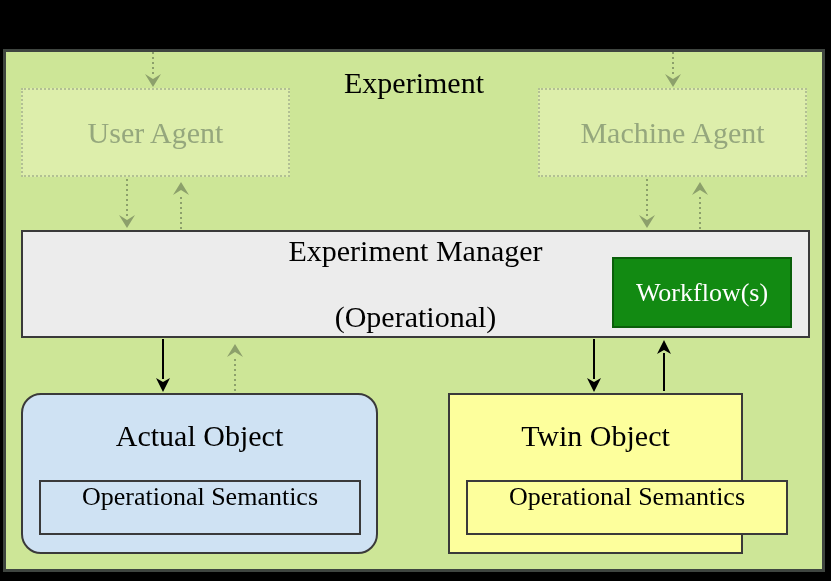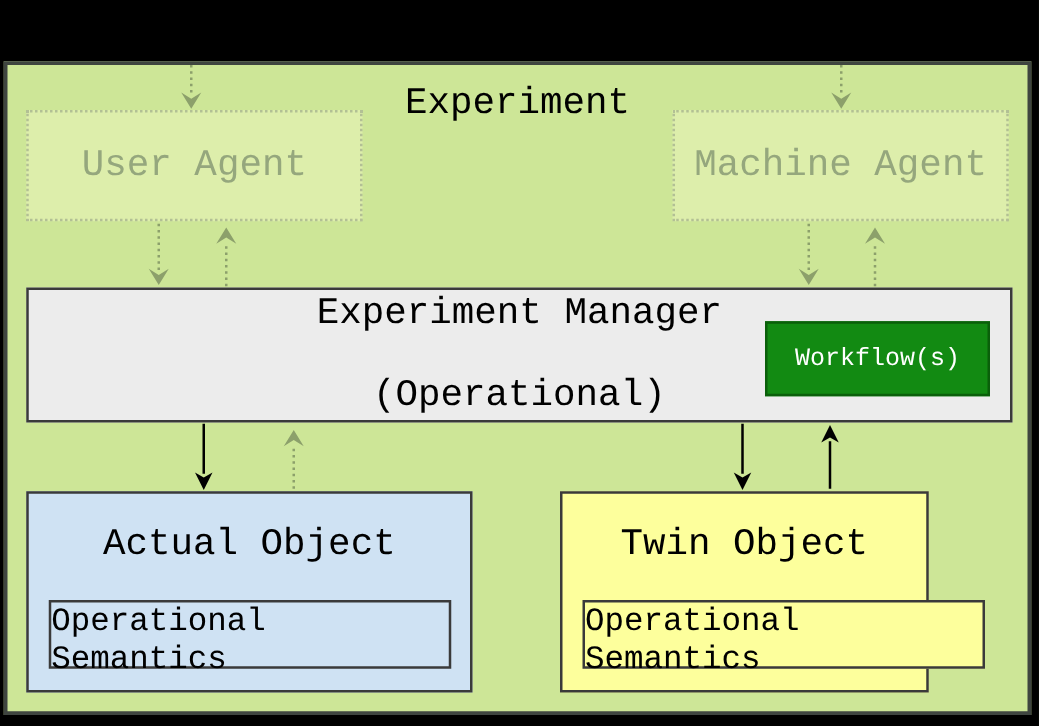--- a/index.html
+++ b/index.html
@@ -1,19 +1,19 @@
 <!DOCTYPE html>
 <html style="--canvas-bg: #000000; --panel-bg: #cde697; --panel-border: #3f4540; --agent-fill: rgba(255,255,215,0.32); --agent-border: #b2c094; --agent-text: #95a77d; --manager-fill: #ececec; --box-border: #3a3a3a; --workflow-fill: #128a12; --workflow-border: #0a5f0a; --workflow-text: #ffffff; --actual-fill: #cfe2f3; --twin-fill: #fdff9c; --solid-arrow: #000000; --dotted-arrow: #8ca06b;"><head>
 <meta charset="utf-8">
 <style>
   html,body{margin:0;padding:0;background:var(--canvas-bg,#000);}
   .stage{
     position:relative;width:831px;height:581px;overflow:hidden;
     background:var(--canvas-bg,#000);
-    font-family:Liberation Mono, monospace;
+    font-family:Liberation Serif, serif;
   }
   .panel{
     position:absolute;left:3px;top:49px;width:822px;height:523px;
     box-sizing:border-box;border:3px solid var(--panel-border,#3f4540);
     background:var(--panel-bg,#cde697);
   }
   .title{
     position:absolute;left:0;right:0;top:14px;
     text-align:center;font-size:30px;color:#000;
   }
@@ -30,31 +30,31 @@
     position:absolute;left:15px;top:178px;width:789px;height:108px;
     box-sizing:border-box;border:2px solid var(--box-border,#3a3a3a);
     background:var(--manager-fill,#ececec);
   }
   .manager-label{
     position:absolute;left:0;right:0;top:0;bottom:0;
     display:flex;flex-direction:column;align-items:center;justify-content:center;
     font-size:30px;line-height:34px;color:#000;text-align:center;gap:32px;
   }
   .workflow-btn{
-    position:absolute;left:589px;top:25px;width:180px;height:60px;
+    position:absolute;left:589px;top:25px;width:180px;height:71px;
     box-sizing:border-box;border:2px solid var(--workflow-border,#0a5f0a);
     background:var(--workflow-fill,#128a12);
     display:flex;align-items:center;justify-content:center;
-    font-size:20px;color:var(--workflow-text,#fff);text-align:right;
+    font-size:26px;color:var(--workflow-text,#fff);text-align:right;
   }
   .object-box{
     position:absolute;box-sizing:border-box;height:161px;
     border:2px solid var(--box-border,#3a3a3a);
   }
-  .object-box.actual{left:15px;top:341px;width:357px;background:var(--actual-fill,#cfe2f3);}
+  .object-box.actual{left:15px;top:341px;width:357px;background:var(--actual-fill,#cfe2f3);border-radius:20px;}
   .object-box.twin{left:442px;top:341px;width:295px;background:var(--twin-fill,#fdff9c);}
   .object-title{
     position:absolute;left:0;right:0;top:24px;
     text-align:center;font-size:30px;color:#000;
   }
   .semantics-box{
     position:absolute;left:16px;top:85px;width:322px;height:55px;
     box-sizing:border-box;border:2px solid var(--box-border,#3a3a3a);
     background:inherit;
     display:flex;align-items:flex-start;justify-content:center;

